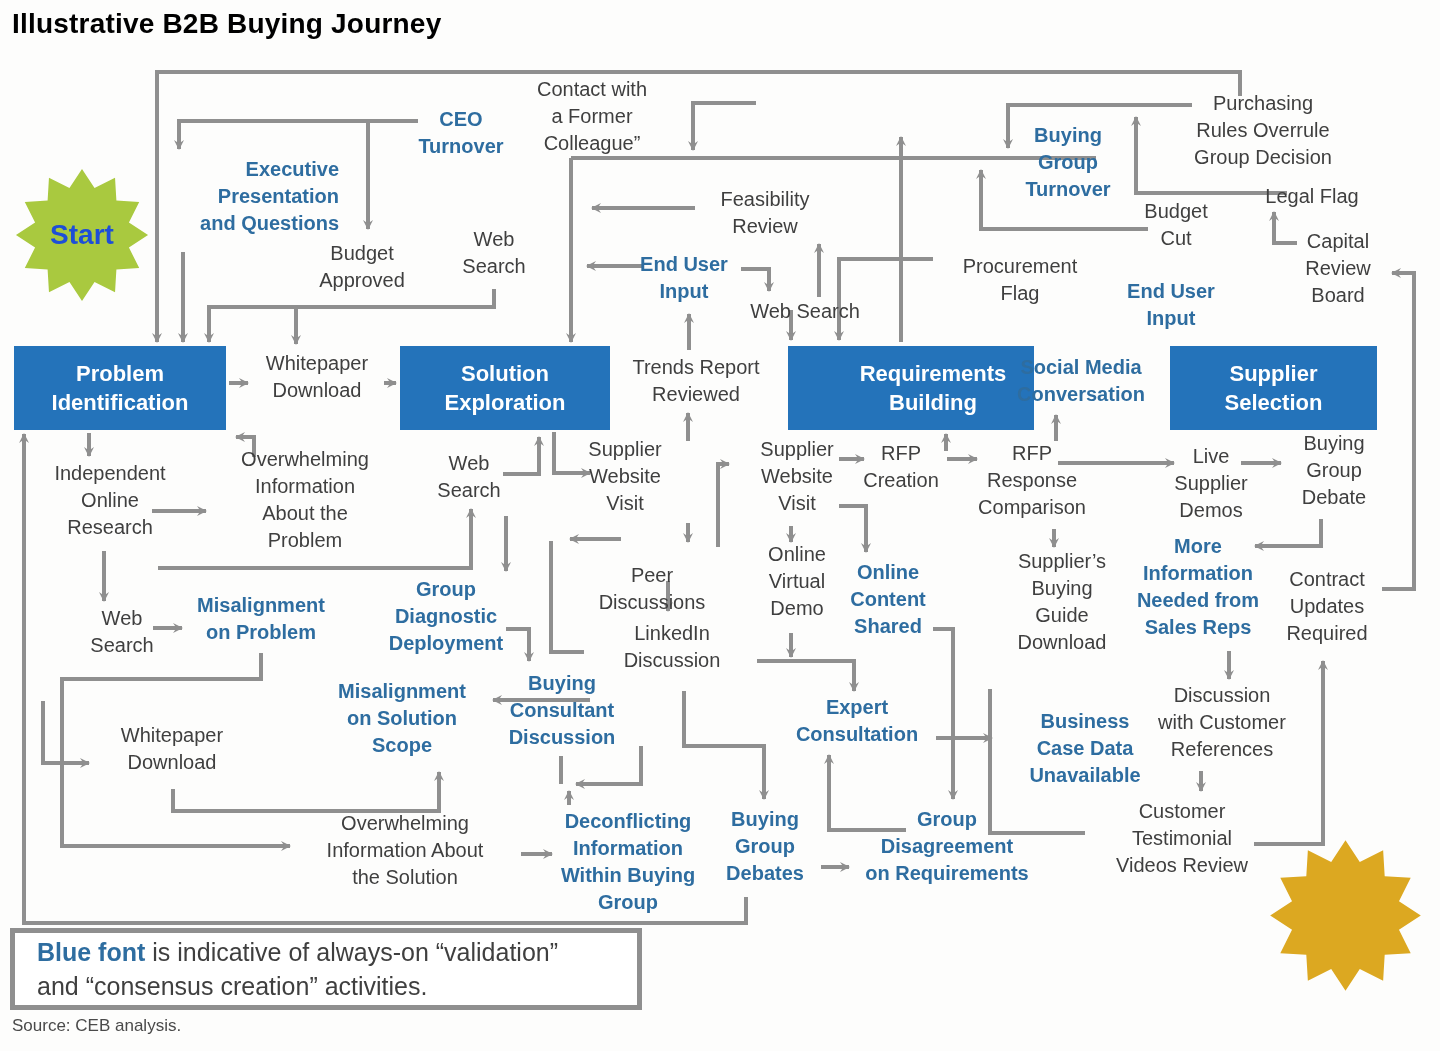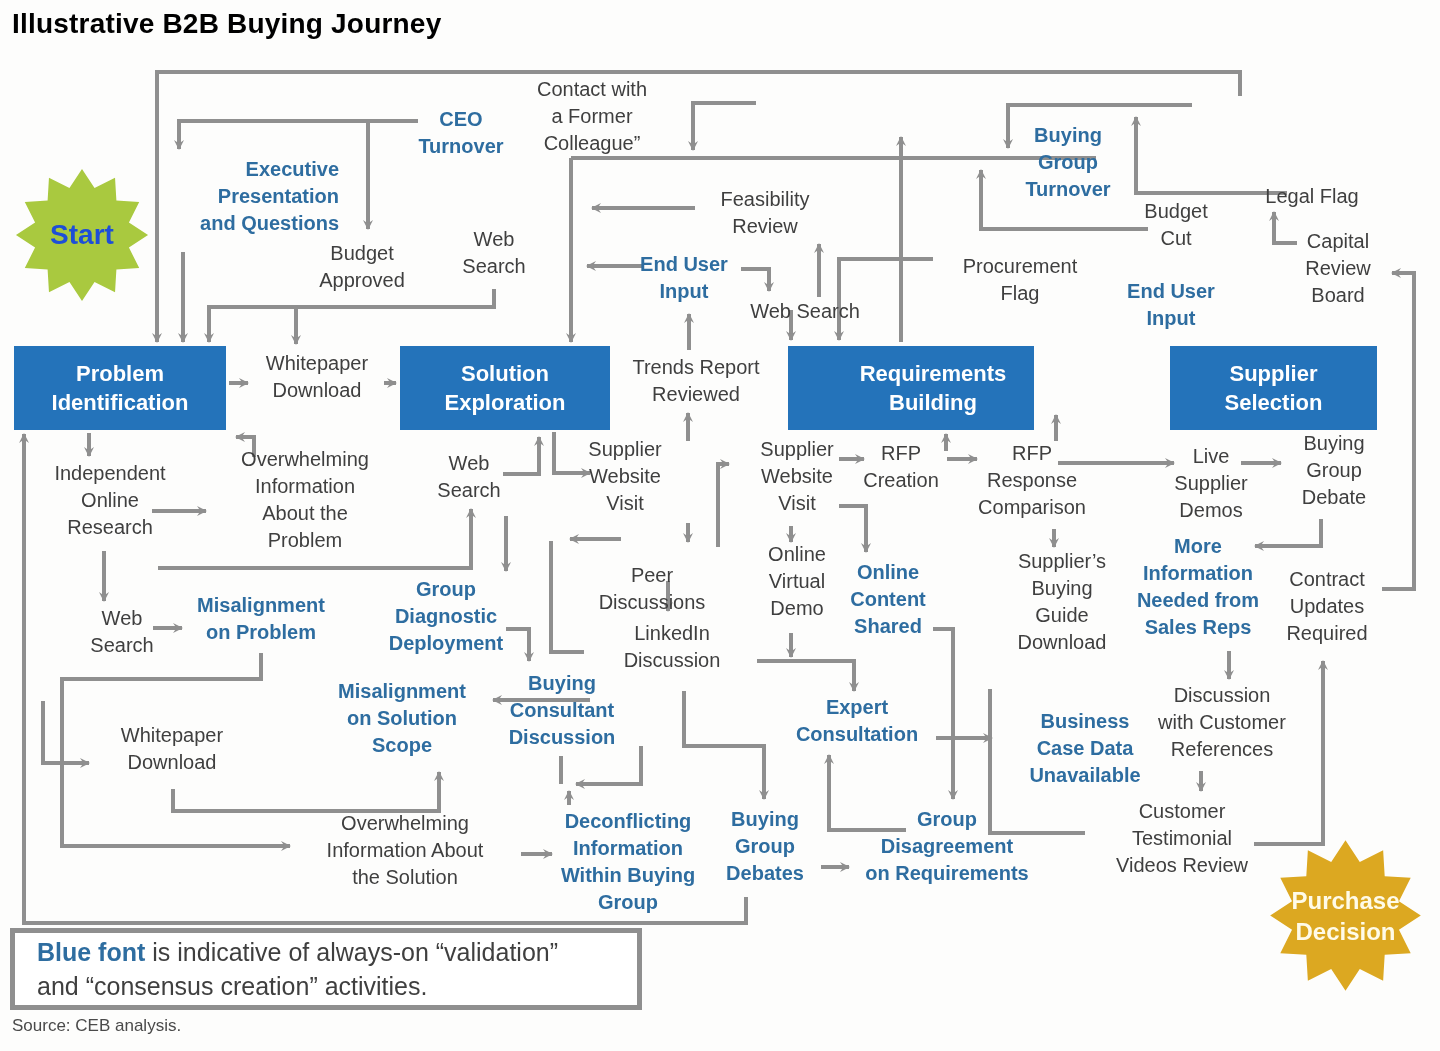--- a/index.html
+++ b/index.html
@@ -109,22 +109,20 @@
   </svg>
 
   <svg class="burst" style="left:14px;top:167px;" width="136" height="136" viewBox="0 0 140 140">
     <polygon fill="#a9c93f" points="138,70 118.3,82.9 128.9,104 105.4,105.4 104,128.9 82.9,118.3 70,138 57.1,118.3 36,128.9 34.6,105.4 11.1,104 21.7,82.9 2,70 21.7,57.1 11.1,36 34.6,34.6 36,11.1 57.1,21.7 70,2 82.9,21.7 104,11.1 105.4,34.6 128.9,36 118.3,57.1"></polygon>
   </svg>
   <div class="burst-label" style="left:14px;top:167px;width:136px;height:136px;font-size:28px;">Start</div>
 
   <svg class="burst" style="left:1268px;top:838px;" width="155" height="155" viewBox="0 0 140 140">
     <polygon fill="#dca821" points="138,70 118.3,82.9 128.9,104 105.4,105.4 104,128.9 82.9,118.3 70,138 57.1,118.3 36,128.9 34.6,105.4 11.1,104 21.7,82.9 2,70 21.7,57.1 11.1,36 34.6,34.6 36,11.1 57.1,21.7 70,2 82.9,21.7 104,11.1 105.4,34.6 128.9,36 118.3,57.1"></polygon>
   </svg>
-  <div class="burst-label" style="left:1268px;top:838px;width:155px;height:155px;font-size:24px;line-height:31px;color:#fffbe8;">Purchase
-Decision</div>
 
   <div class="box" style="left:14px;top:346px;width:212px;height:84px;">Problem
 Identification</div>
   <div class="box" style="left:400px;top:346px;width:210px;height:84px;">Solution
 Exploration</div>
   <div class="box" style="left:788px;top:346px;width:202px;height:84px;padding-left:44px;">Requirements
 Building</div>
   <div class="box" style="left:1170px;top:346px;width:207px;height:84px;">Supplier
 Selection</div>
 
@@ -133,20 +131,22 @@
   <div class="lb blue" style="left:149px;top:156px;width:190px;text-align:right;">Executive
 Presentation
 and Questions</div>
   <div class="lb blue" style="left:998px;top:122px;width:140px;">Buying
 Group
 Turnover</div>
   <div class="lb blue" style="left:624px;top:251px;width:120px;">End User
 Input</div>
   <div class="lb blue" style="left:1111px;top:278px;width:120px;">End User
 Input</div>
+  <div class="lb blue" style="left:996px;top:354px;width:170px;">Social Media
+Conversation</div>
   <div class="lb blue" style="left:828px;top:559px;width:120px;">Online
 Content
 Shared</div>
   <div class="lb blue" style="left:1118px;top:533px;width:160px;">More
 Information
 Needed from
 Sales Reps</div>
   <div class="lb blue" style="left:166px;top:592px;width:190px;">Misalignment
 on Problem</div>
   <div class="lb blue" style="left:366px;top:576px;width:160px;">Group
@@ -170,20 +170,23 @@
 on Requirements</div>
   <div class="lb blue" style="left:767px;top:694px;width:180px;">Expert
 Consultation</div>
   <div class="lb blue" style="left:1000px;top:708px;width:170px;">Business
 Case Data
 Unavailable</div>
 
   <div class="lb dark" style="left:512px;top:76px;width:160px;">Contact with
 a Former
 Colleague”</div>
+  <div class="lb dark" style="left:1168px;top:90px;width:190px;">Purchasing
+Rules Overrule
+Group Decision</div>
   <div class="lb dark" style="left:1242px;top:183px;width:140px;">Legal Flag</div>
   <div class="lb dark" style="left:1121px;top:198px;width:110px;">Budget
 Cut</div>
   <div class="lb dark" style="left:1283px;top:228px;width:110px;">Capital
 Review
 Board</div>
   <div class="lb dark" style="left:287px;top:240px;width:150px;">Budget
 Approved</div>
   <div class="lb dark" style="left:444px;top:226px;width:100px;">Web
 Search</div>

